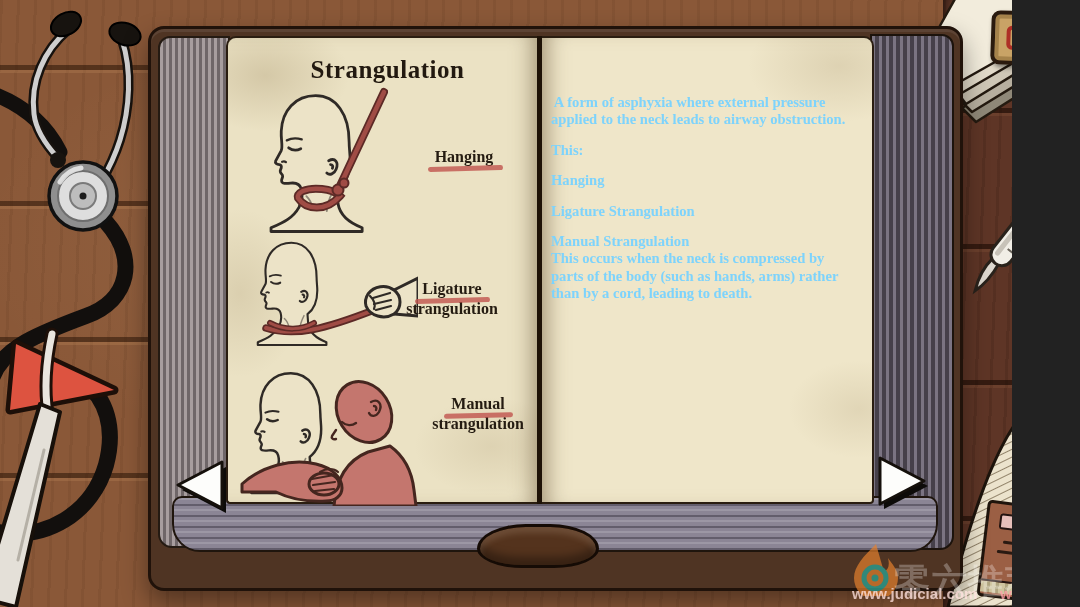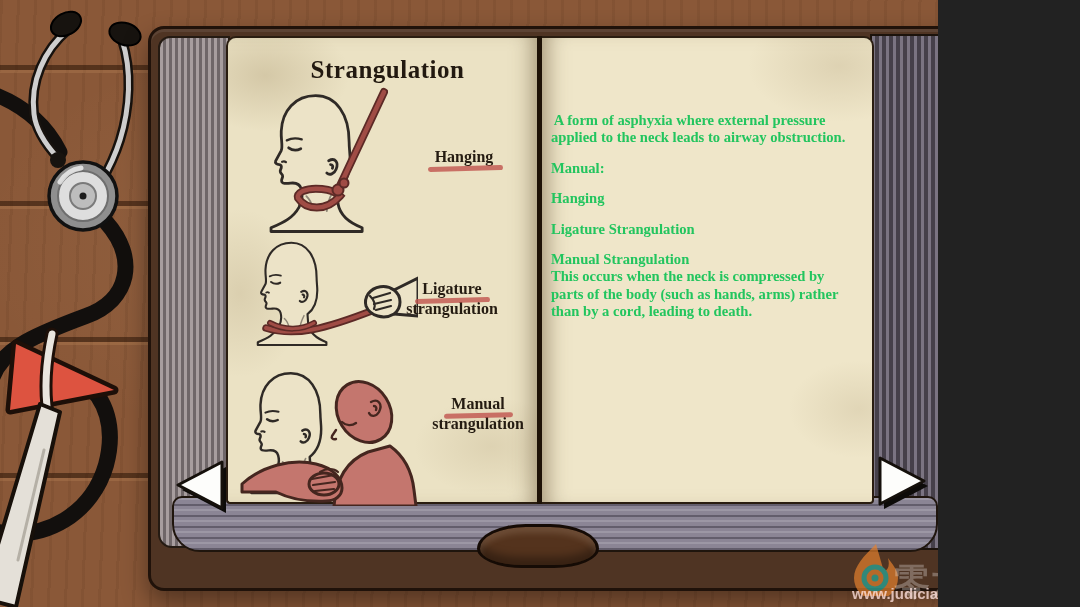--- a/index.html
+++ b/index.html
@@ -1,16 +1,16 @@
 <!DOCTYPE html>
 <html><head>
 <meta charset="utf-8">
 <style>
   html,body{margin:0;padding:0;background:#222;}
-  .stage{position:relative;width:938px;height:607px;overflow:hidden;
+  .stage{position:relative;width:1012px;height:607px;overflow:hidden;
          font-family:"Liberation Serif",serif;}
   .stage *{position:absolute;box-sizing:border-box;}
 
   
   .desk{left:0;top:0;width:1080px;height:607px;background-color:#8a5838;
     background-image:
       repeating-linear-gradient(180deg,
         transparent 0 128px,
         rgba(42,20,6,.55) 128px 133px,
         rgba(215,160,105,.20) 133px 136px),
@@ -69,21 +69,21 @@
   #label-hanging{left:408px;top:147px;width:112px;}
   #label-ligature{left:390px;top:279px;width:124px;}
   #label-manual{left:416px;top:394px;width:124px;}
   .lbl-u{position:relative;display:inline-block;}
   .lbl-u::after{content:"";position:absolute;left:-7px;right:-9px;bottom:-4px;height:5px;
     background:#c0544d;border-radius:3px;transform:rotate(-1.5deg);opacity:.8;}
   .lbl-sub{position:static;display:block;}
 
   
   .rp-text{left:551px;top:94px;width:330px;z-index:15;
-    font-weight:700;font-size:14.6px;line-height:17.4px;color:#22c55e;margin-top:18px;}
+    font-weight:700;font-size:14.6px;line-height:17.4px;color:#7dd3fc;}
   .rp-text .blk{position:static;display:block;white-space:pre;margin:0 0 13px 0;}
   .rp-text .sec{position:static;display:block;margin:0 0 13px 0;}
   .rp-text .sec span{position:static;display:block;white-space:pre;}
 
   
   .nav-arrow{width:62px;height:60px;z-index:22;cursor:pointer;}
   #nav-prev{left:168px;top:454px;}
   #nav-next{left:872px;top:452px;}
 
   
@@ -239,21 +239,21 @@
     <span class="lbl-sub">strangulation</span>
   </div>
   <div id="label-manual" class="label">
     <span class="lbl-u">Manual</span>
     <span class="lbl-sub">strangulation</span>
   </div>
 
   <div class="rp-text">
     <span class="blk"> A form of asphyxia where external pressure
 applied to the neck leads to airway obstruction.</span>
-    <span class="blk">Manual:</span>
+    <span class="blk">This:</span>
     <span class="sec">
       <span>Hanging</span>
     </span>
     <span class="sec">
       <span>Ligature Strangulation</span>
     </span>
     <span class="sec">
       <span>Manual Strangulation</span>
       <span>This occurs when the neck is compressed by
 parts of the body (such as hands, arms) rather

